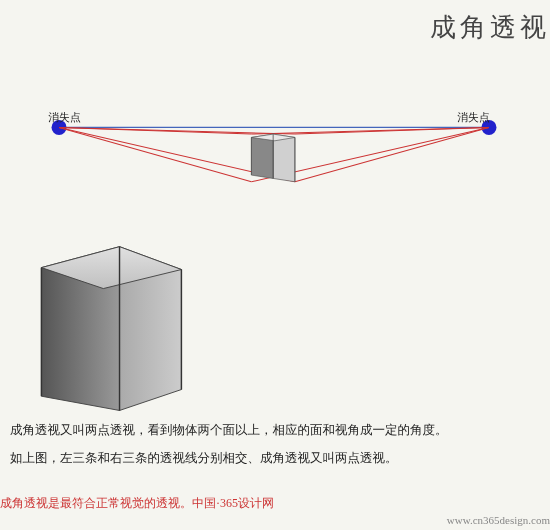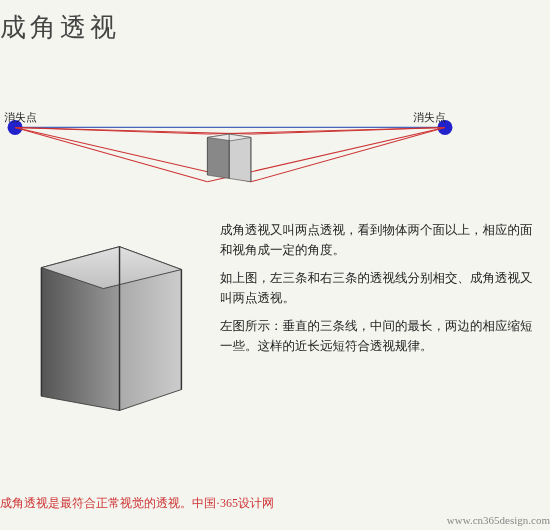--- a/index.html
+++ b/index.html
@@ -6,48 +6,48 @@
     body {
       width: 550px;
       height: 530px;
       background: #f5f5f0;
       font-family: "SimSun", "宋体", serif;
       overflow: hidden;
       position: relative;
     }
 
     #page-title {
-      text-align: left;
+      text-align: right;
       font-size: 26px;
       font-weight: normal;
       color: #444;
       padding-top: 10px;
       letter-spacing: 4px;
     }
 
     
     .top-diagram {
       position: relative;
       width: 460px;
       height: 165px;
       margin-top: 2px;
+      margin-left: 44px;
     }
 
     .top-diagram svg {
       position: absolute;
       top: 0; left: 0;
       width: 100%; height: 100%;
     }
 
     
     .bottom-section {
       display: flex;
-      flex-direction: row;
+      flex-direction: column;
       padding: 8px 10px 0 10px;
-      gap: 10px;
     }
 
     .cube-diagram {
       flex: 0 0 200px;
       height: 200px;
     }
 
     .cube-diagram svg {
       width: 200px;
       height: 200px;
@@ -148,18 +148,17 @@
 
       <line x1="28" y1="50" x2="28" y2="185" stroke="#333" stroke-width="1.5"></line>
       <line x1="110" y1="28" x2="110" y2="200" stroke="#333" stroke-width="1.5"></line>
       <line x1="175" y1="52" x2="175" y2="178" stroke="#333" stroke-width="1.5"></line>
     </svg>
   </div>
 
   <div class="text-section">
     <p>成角透视又叫两点透视，看到物体两个面以上，相应的面和视角成一定的角度。</p>
     <p>如上图，左三条和右三条的透视线分别相交、成角透视又叫两点透视。</p>
-    <p>左图所示：垂直的三条线，中间的最长，两边的相应缩短一些。这样的近长远短符合透视规律。</p>
   </div>
 </div>
 
 <div class="footer-text">成角透视是最符合正常视觉的透视。中国·365设计网</div>
 <div class="footer-sub">www.cn365design.com</div>
 
 </body></html>

